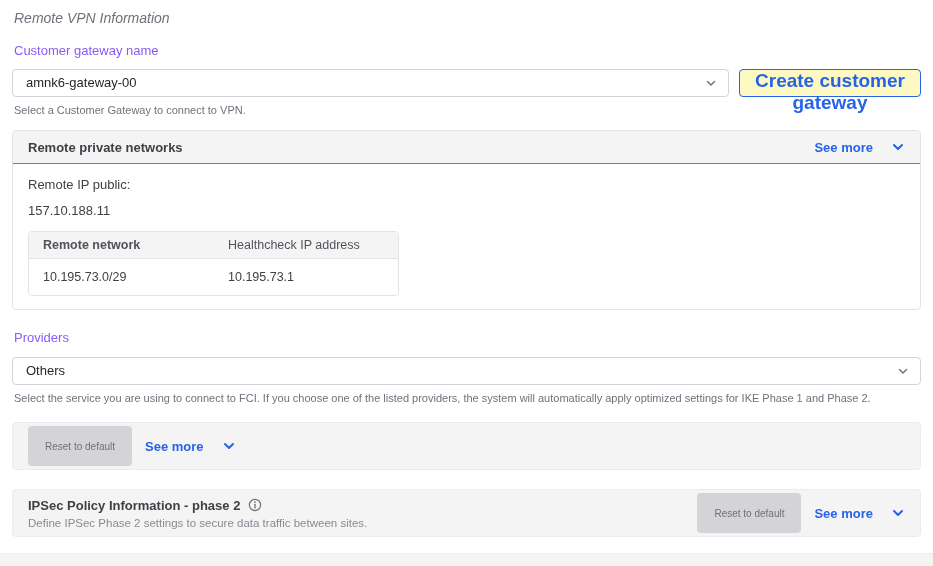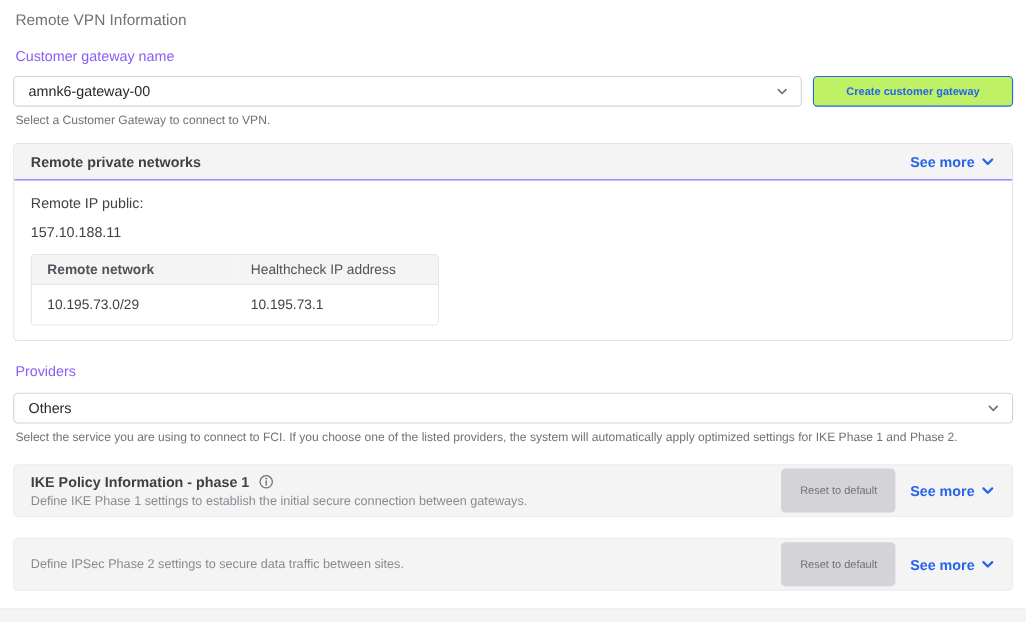--- a/index.html
+++ b/index.html
@@ -5,54 +5,54 @@
   * { margin:0; padding:0; box-sizing:border-box; }
   html,body { background:#fff; }
   .page {
     width:933px; height:566px; position:relative; overflow:hidden;
     background:#ffffff;
     font-family:"Liberation Sans", sans-serif;
     color:#3f3f46;
   }
   .content { padding:10px 12px 0 12px; }
 
-  .page-title { font-size:14px; color:#71717a; font-weight:400; padding-left:2px; }
+  .page-title { font-size:14px; color:#71717a; font-weight:400; padding-left:2px;font-style:italic; }
 
   .field-label { font-size:13px; color:#8b5cf6; font-weight:400; margin-top:17px; padding-left:2px; }
 
   .gateway-row { display:flex; gap:10px; margin-top:11px; align-items:stretch; }
 
   .select {
     position:relative; height:28px; border:1px solid #d4d4d8; border-radius:4px;
     background:#fff; font-size:13px; color:#27272a; line-height:26px;
     padding:0 30px 0 13px; cursor:pointer;
     display:flex; align-items:center; justify-content:space-between;
   }
   .select.grow { flex:1; }
   .select .chev { position:absolute; right:10px; top:50%; transform:translateY(-50%); color:#71717a; display:flex; }
 
   .btn-outline {
-    width:182px; height:28px; background:#bef264; border:1px solid #2563eb; border-radius:4px;
-    color:#2563eb; font-size:10px; font-weight:700; cursor:pointer;
+    width:182px; height:28px; background:#fef9c3; border:1px solid #2563eb; border-radius:4px;
+    color:#2563eb; font-size:19px; font-weight:700; cursor:pointer;
     font-family:"Liberation Sans", sans-serif;
   }
 
   .helper { font-size:11px; color:#71717a; margin-top:7px; padding-left:2px; }
 
   .panel {
     margin-top:14px; border:1px solid #e4e4e7; border-radius:4px; background:#fff; overflow:hidden;
   }
   .panel-header {
     background:#f4f4f5; border-bottom:1px solid #8b5cf6; height:33px;
     display:flex; align-items:center; justify-content:space-between; padding:0 15px;
   }
   .panel-header .panel-title { font-size:13px; font-weight:700; color:#3f3f46; }
   .see-more {
     color:#2563eb; font-size:13px; font-weight:700; cursor:pointer; background:none; border:none;
-    display:inline-flex; align-items:center; gap:5px; font-family:"Liberation Sans", sans-serif;
+    display:inline-flex; align-items:center; gap:18px; font-family:"Liberation Sans", sans-serif;
   }
   .panel-body { padding:13px 15px; }
   .kv-label { font-size:13px; color:#3f3f46; }
   .kv-value { font-size:13px; color:#3f3f46; margin-top:11px; }
 
   table.net-table {
     margin-top:13px; width:371px; border-collapse:separate; border-spacing:0;
     border:1px solid #e4e4e7; border-radius:4px; overflow:hidden; font-size:12.5px;
   }
   .net-table thead th {
@@ -151,48 +151,45 @@
       <span class="chev">
         <svg width="14" height="14" viewBox="0 0 14 14" fill="none" stroke="currentColor" stroke-width="1.5" stroke-linecap="round" stroke-linejoin="round">
             <polyline points="3.5 5.5 7 9 10.5 5.5"></polyline>
           </svg>
       </span>
     </div>
 
     <div class="helper">Select the service you are using to connect to FCI. If you choose one of the listed providers, the system will automatically apply optimized settings for IKE Phase 1 and Phase 2.</div>
 
     <div class="policy-panel">
-      <div class="policy-left">
-        <div class="policy-title-row">
-          <span class="policy-title">IKE Policy Information - phase 1</span>
-          <span class="info-icon">
-            <svg width="14" height="14" viewBox="0 0 14 14" fill="none">
-                <circle cx="7" cy="7" r="5.6" stroke="currentColor" stroke-width="1.2"></circle>
-                <line x1="7" y1="6.3" x2="7" y2="10" stroke="currentColor" stroke-width="1.3" stroke-linecap="round"></line>
-                <circle cx="7" cy="4.1" r="0.85" fill="currentColor"></circle>
-              </svg>
-          </span>
-        </div>
-        <div class="policy-desc">Define IKE Phase 1 settings to establish the initial secure connection between gateways.</div>
-      </div>
       <div class="policy-right">
         <button class="btn-reset">Reset to default</button>
         <button class="see-more">
           <span>See more</span>
           <span style="display:flex;">
             <svg width="14" height="14" viewBox="0 0 14 14" fill="none" stroke="currentColor" stroke-width="2" stroke-linecap="round" stroke-linejoin="round">
                 <polyline points="3 5 7 9 11 5"></polyline>
               </svg>
           </span>
         </button>
       </div>
     </div>
 
     <div class="policy-panel">
       <div class="policy-left">
+        <div class="policy-title-row">
+          <span class="policy-title">IPSec Policy Information - phase 2</span>
+          <span class="info-icon">
+            <svg width="14" height="14" viewBox="0 0 14 14" fill="none">
+                <circle cx="7" cy="7" r="5.6" stroke="currentColor" stroke-width="1.2"></circle>
+                <line x1="7" y1="6.3" x2="7" y2="10" stroke="currentColor" stroke-width="1.3" stroke-linecap="round"></line>
+                <circle cx="7" cy="4.1" r="0.85" fill="currentColor"></circle>
+              </svg>
+          </span>
+        </div>
         <div class="policy-desc">Define IPSec Phase 2 settings to secure data traffic between sites.</div>
       </div>
       <div class="policy-right">
         <button class="btn-reset">Reset to default</button>
         <button class="see-more">
           <span>See more</span>
           <span style="display:flex;">
             <svg width="14" height="14" viewBox="0 0 14 14" fill="none" stroke="currentColor" stroke-width="2" stroke-linecap="round" stroke-linejoin="round">
                 <polyline points="3 5 7 9 11 5"></polyline>
               </svg>

